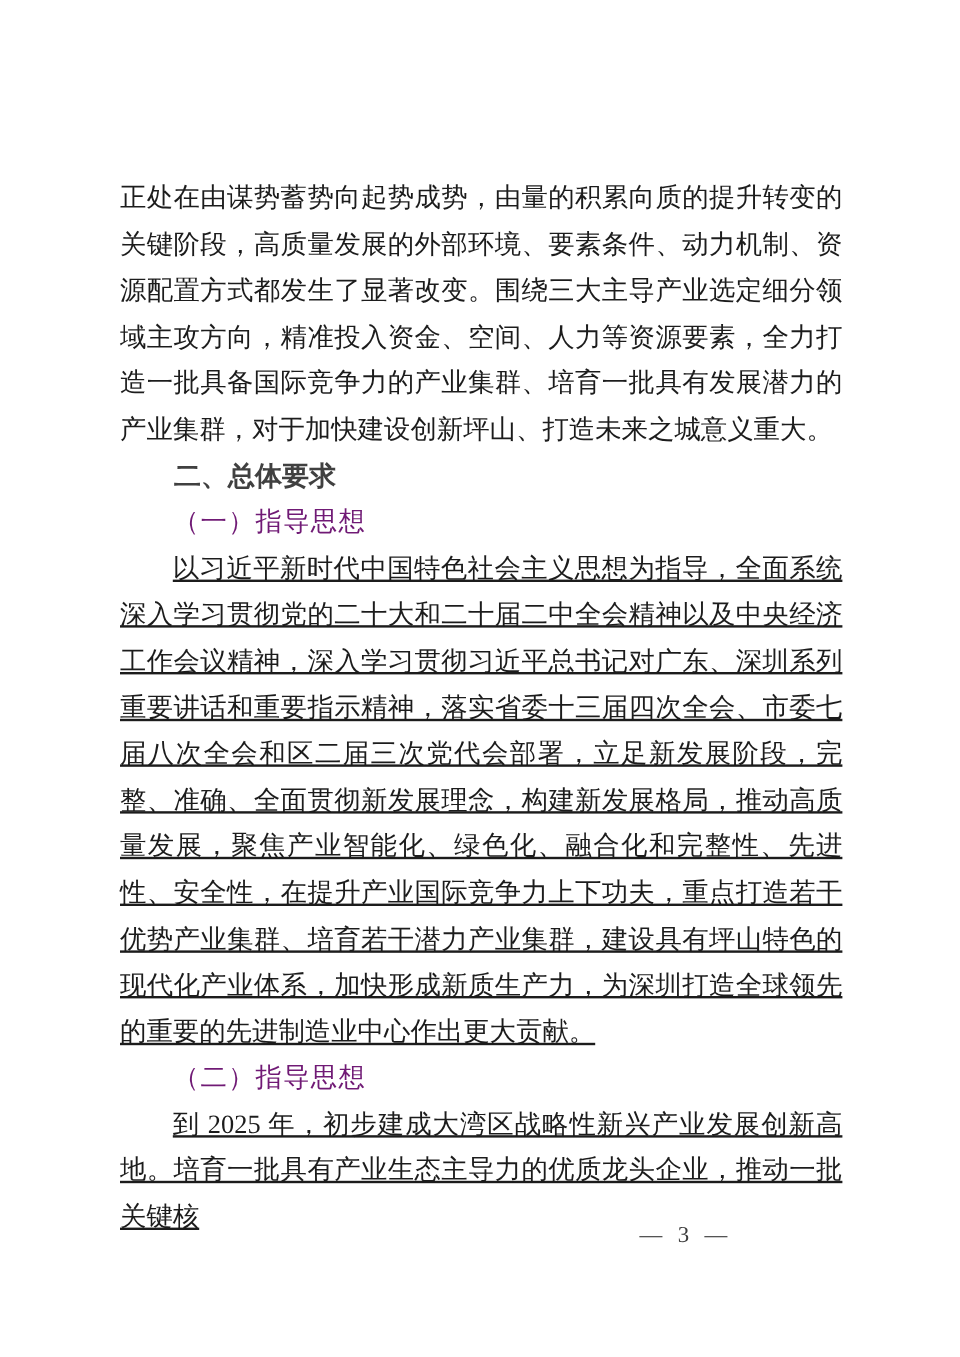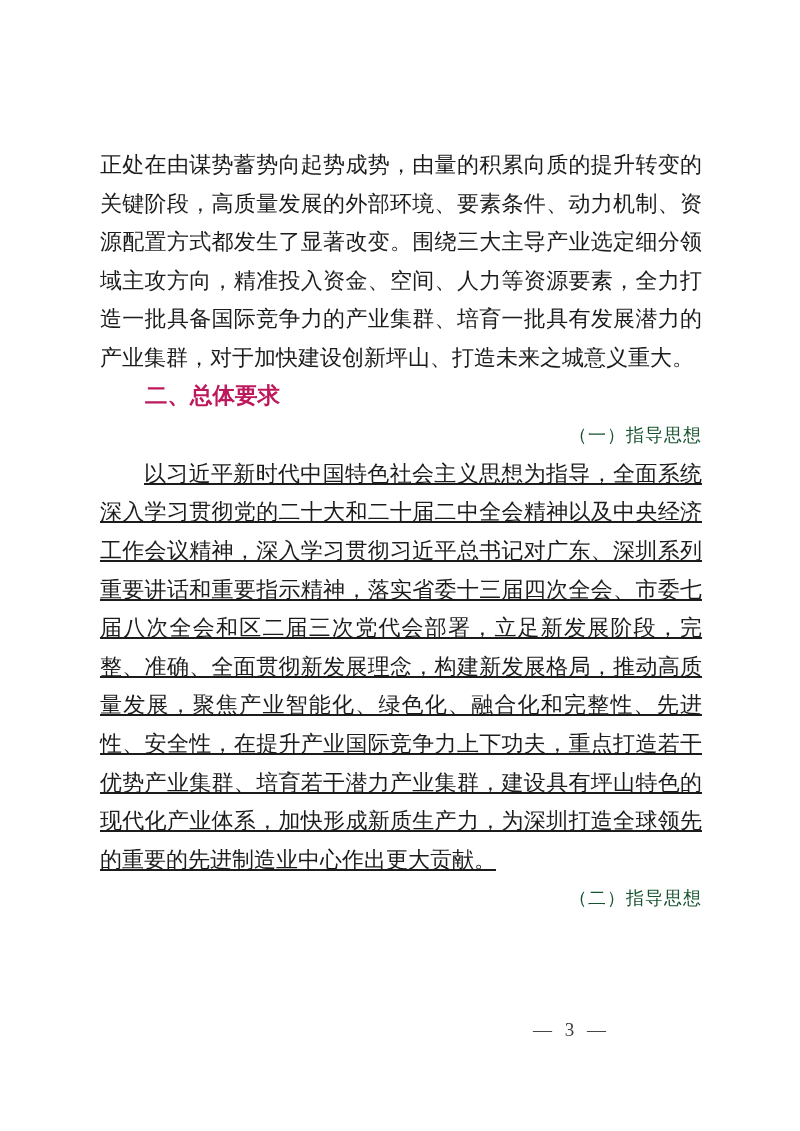--- a/index.html
+++ b/index.html
@@ -29,36 +29,35 @@
     text-align: justify;
     text-justify: inter-ideograph;
     word-break: break-all;
   }
   .indent-2em {
     text-indent: 2em;
     text-decoration: underline;
   }
   .section-heading {
     margin: 0;
-    font-family: Liberation Mono, monospace;
+    font-family: Liberation Sans, sans-serif;
     font-weight: bold;
     font-size: 22.5px;
     line-height: 38.6px;
     text-indent: 2em;
-    color: #be185d;
+    color: #404040;
   }
   .sub-heading {
     margin: 0;
     font-weight: normal;
-    font-size: 18px;
+    font-size: 22px;
     line-height: 38.6px;
     text-indent: 2em;
     letter-spacing: 1px;
-    color: #14532d;
-    text-align: right;
+    color: #701a75;
   }
   .page-number {
     position: absolute;
     right: 98px;
     top: 1018px;
     font-size: 19px;
     line-height: 24px;
     color: #3c3c3c;
     letter-spacing: 4px;
     font-family: "Liberation Serif", "DejaVu Serif", serif;
@@ -73,17 +72,18 @@
     <p class="body-para">正处在由谋势蓄势向起势成势，由量的积累向质的提升转变的关键阶段，高质量发展的外部环境、要素条件、动力机制、资源配置方式都发生了显著改变。围绕三大主导产业选定细分领域主攻方向，精准投入资金、空间、人力等资源要素，全力打造一批具备国际竞争力的产业集群、培育一批具有发展潜力的产业集群，对于加快建设创新坪山、打造未来之城意义重大。</p>
 
     <h2 class="section-heading">二、总体要求</h2>
 
     <h3 class="sub-heading">（一）指导思想</h3>
 
     <p class="body-para indent-2em">以习近平新时代中国特色社会主义思想为指导，全面系统深入学习贯彻党的二十大和二十届二中全会精神以及中央经济工作会议精神，深入学习贯彻习近平总书记对广东、深圳系列重要讲话和重要指示精神，落实省委十三届四次全会、市委七届八次全会和区二届三次党代会部署，立足新发展阶段，完整、准确、全面贯彻新发展理念，构建新发展格局，推动高质量发展，聚焦产业智能化、绿色化、融合化和完整性、先进性、安全性，在提升产业国际竞争力上下功夫，重点打造若干优势产业集群、培育若干潜力产业集群，建设具有坪山特色的现代化产业体系，加快形成新质生产力，为深圳打造全球领先的重要的先进制造业中心作出更大贡献。</p>
 
     <h3 class="sub-heading">（二）指导思想</h3>
 
+    <p class="body-para indent-2em">到 2025 年，初步建成大湾区战略性新兴产业发展创新高地。培育一批具有产业生态主导力的优质龙头企业，推动一批关键核</p>
 
   </div>
 
   <div class="page-number">— 3 —</div>
 </div>
 
 </body></html>

